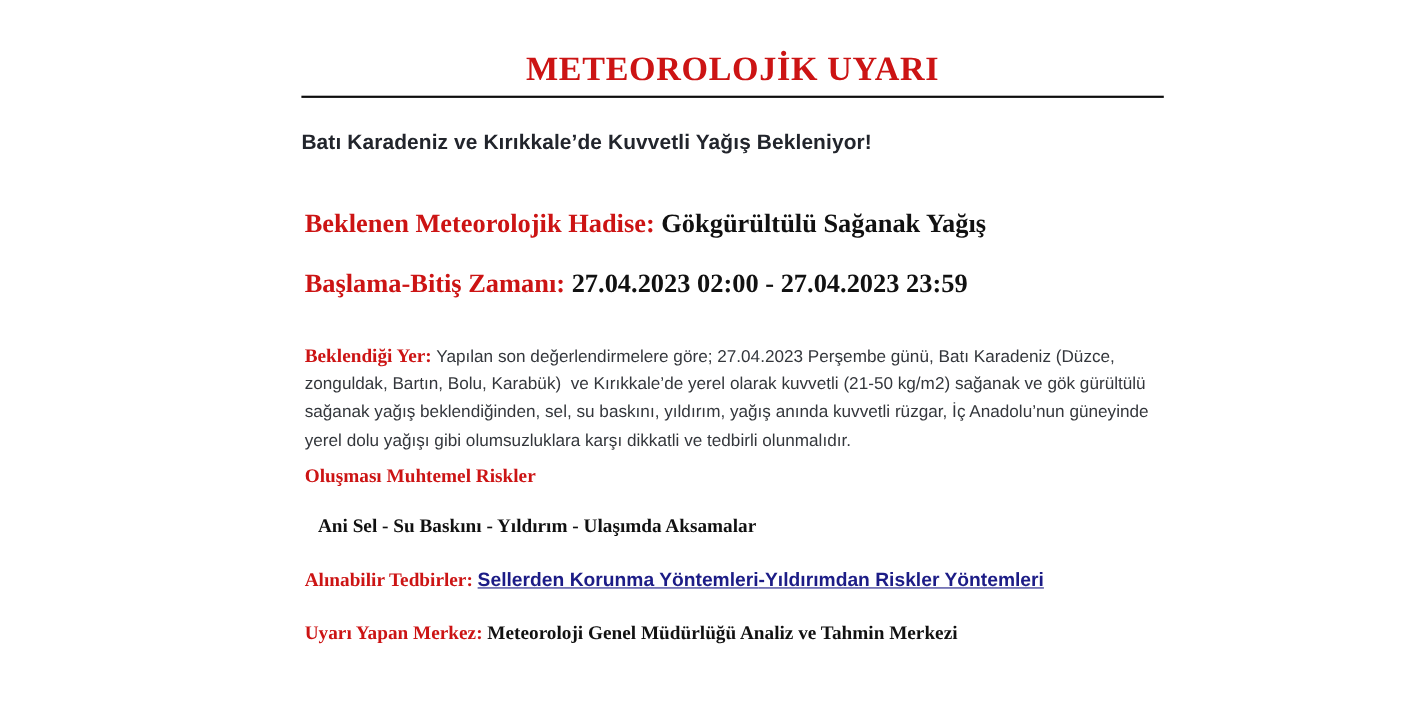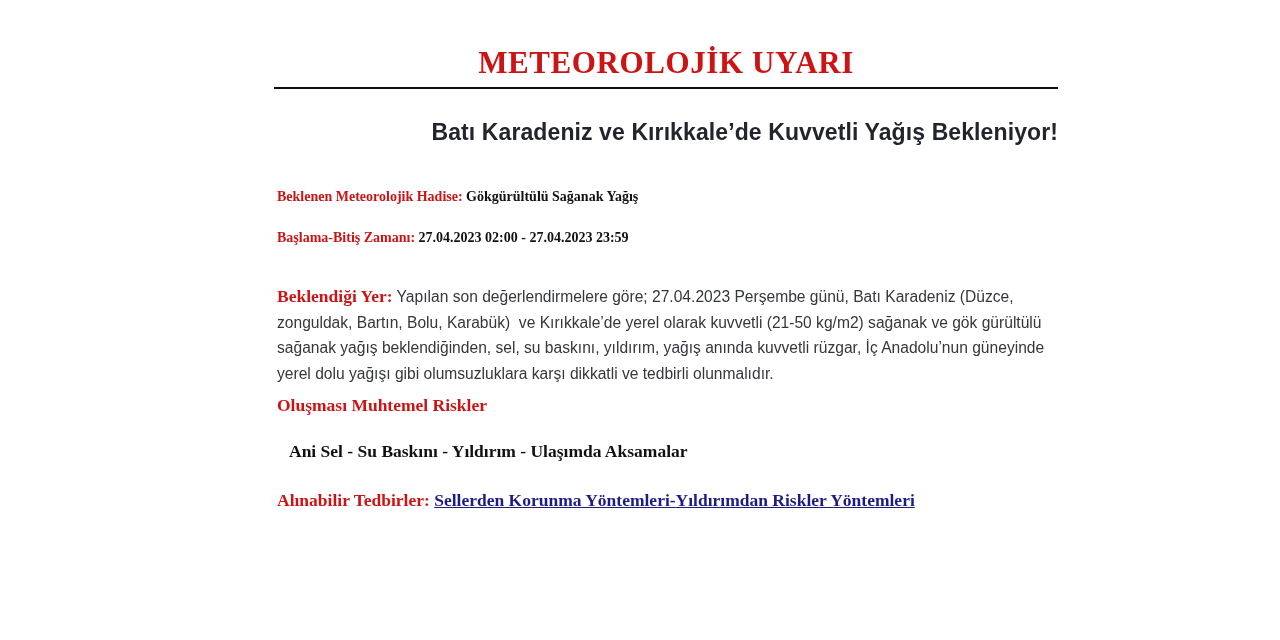--- a/index.html
+++ b/index.html
@@ -49,40 +49,40 @@
     width: 100%;
   }
 
   
   .subtitle {
     position: absolute;
     left: 274px;
     top: 118px;
     width: 784px;
     margin: 0;
-    text-align: right;
+    text-align: left;
     font-family: "Liberation Sans", "DejaVu Sans", sans-serif;
     font-weight: bold;
-    font-size: 23px;
+    font-size: 19px;
     color: #22252c;
     line-height: 1.3;
     letter-spacing: 0.1px;
   }
 
   
   .content {
     position: absolute;
     left: 277px;
     top: 188px;
     width: 784px;
   }
 
   .field-line {
     font-family: "Liberation Serif", "DejaVu Serif", serif;
-    font-size: 14px;
+    font-size: 24px;
     font-weight: bold;
     color: #111111;
     line-height: 1.35;
     margin: 0 0 22px 0;
   }
   .field-line .label {
     color: #cc1414;
     font-weight: bold;
   }
   .field-line .value {
@@ -134,21 +134,21 @@
     line-height: 1.35;
     margin: 0 0 24px 0;
     color: #cc1414;
   }
   .measures-line .label { color: #cc1414; }
   .measures-line a,
   .measures-line .link-sep {
     color: #1c1c86;
     text-decoration: underline;
     font-weight: bold;
-    font-family: Liberation Serif, serif;
+    font-family: Liberation Sans, sans-serif;
     text-align: center;
   }
   .measures-line a { cursor: pointer; }
 
   .center-line {
     font-family: "Liberation Serif", "DejaVu Serif", serif;
     font-size: 17.5px;
     font-weight: bold;
     line-height: 1.35;
     margin: 0;
@@ -187,15 +187,19 @@
 
     <p class="risk-heading">Oluşması Muhtemel Riskler</p>
 
     <p class="risk-list">Ani Sel - Su Baskını - Yıldırım - Ulaşımda Aksamalar</p>
 
     <p class="measures-line">
       <span class="label">Alınabilir Tedbirler:</span>
       <a href="#">Sellerden Korunma Yöntemleri</a><span class="link-sep">-</span><a href="#">Yıldırımdan Riskler Yöntemleri</a>
     </p>
 
+    <p class="center-line">
+      <span class="label">Uyarı Yapan Merkez:</span>
+      <span class="value">Meteoroloji Genel Müdürlüğü Analiz ve Tahmin Merkezi</span>
+    </p>
 
   </div>
 </div>
 
 </body></html>

